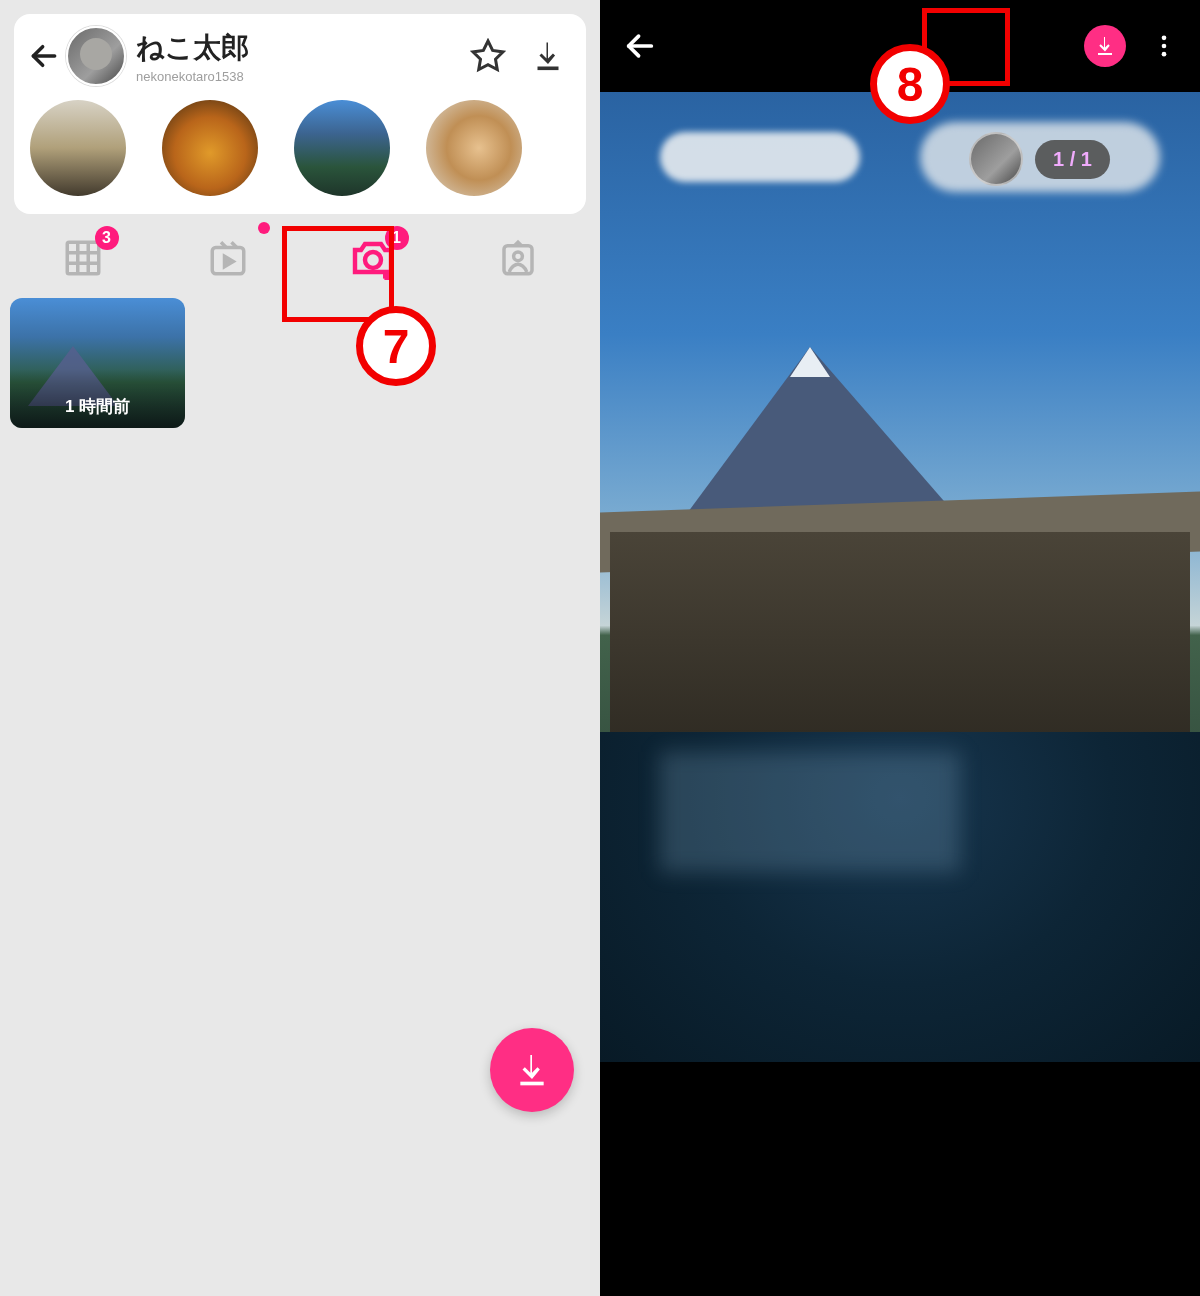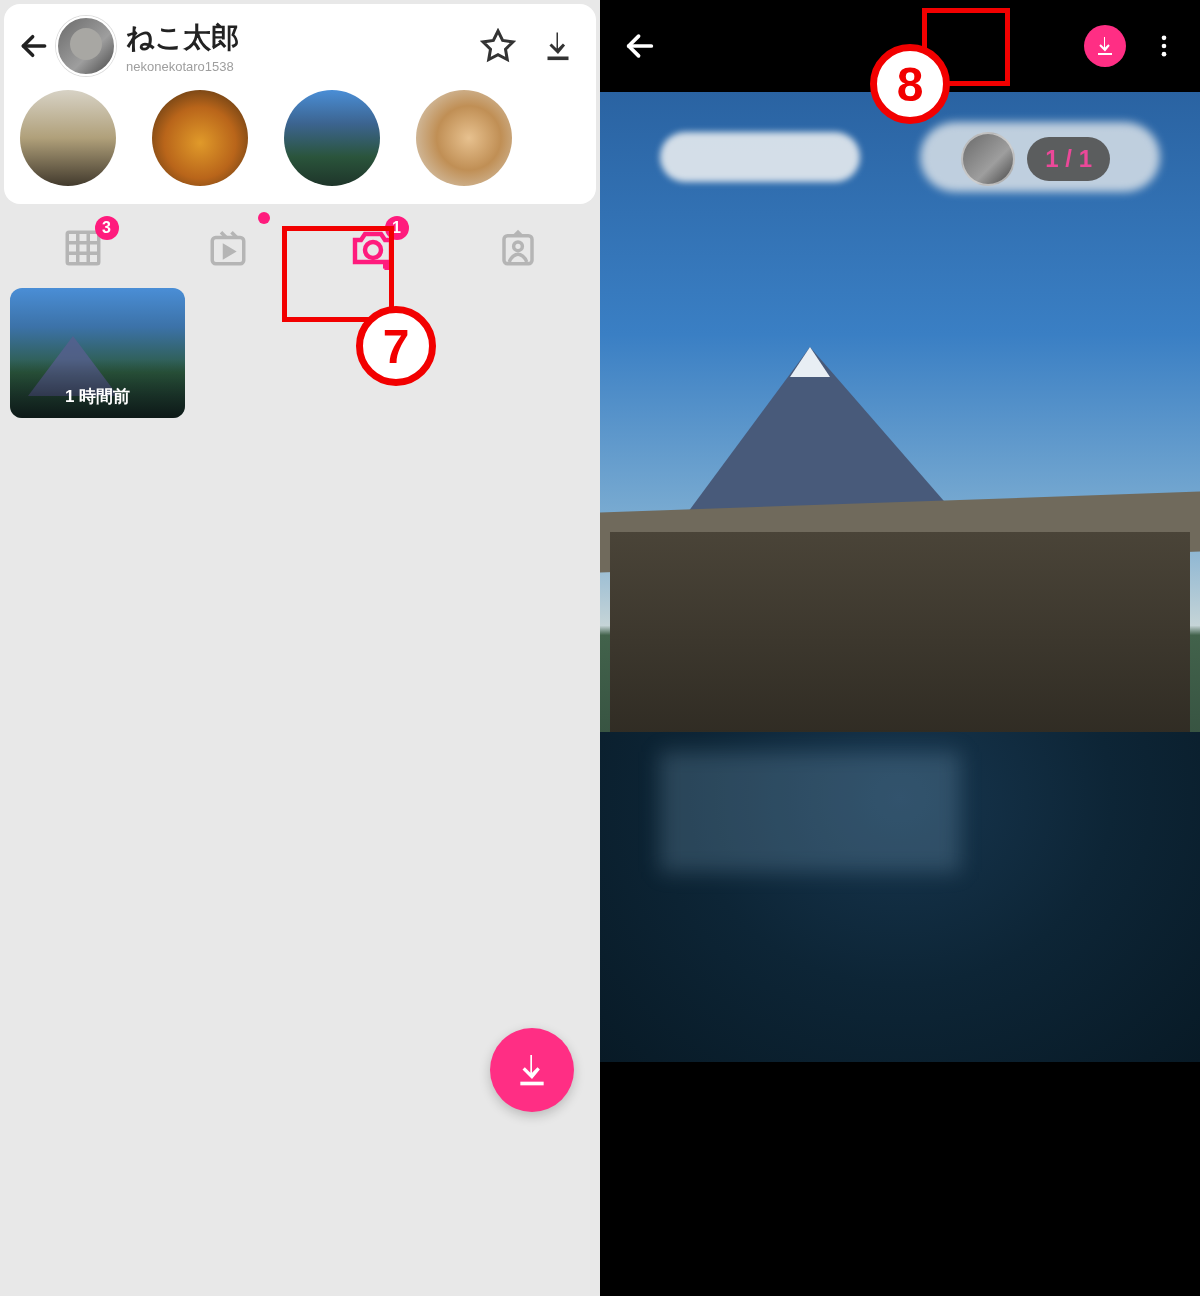--- a/index.html
+++ b/index.html
@@ -12,21 +12,21 @@
   }
   .screen {
     position: relative;
     width: 50%;
     height: 100%;
     overflow: hidden;
   }
   
   .left-screen { background: #e8e8e8; }
   .profile-card {
-    margin: 4px;
+    margin: 14px;
     background: #ffffff;
     border-radius: 16px;
     padding: 0 10px 18px 10px;
   }
   .header-bar {
     display: flex;
     align-items: center;
     padding: 12px 8px 12px 0;
   }
   .back-arrow {
@@ -196,22 +196,22 @@
     position:absolute; top: 40px; right: 90px;
     display:flex; align-items:center; gap:12px;
   }
   .mini-avatar {
     width:54px;height:54px;border-radius:50%;
     background: linear-gradient(135deg,#6a6a6a 0%, #9e9e9e 60%, #444 100%);
     border:2px solid rgba(255,255,255,0.5);
   }
   .counter-pill {
     background: rgba(80,80,80,0.9);
-    color:#ec4899;
-    font-size:24px;
+    color:#f0abfc;
+    font-size:20px;
     font-weight:700;
     padding: 8px 18px;
     border-radius: 28px;
   }
 
   
   .annot-box {
     position:absolute;
     border:5px solid #f20000;
     pointer-events:none;

